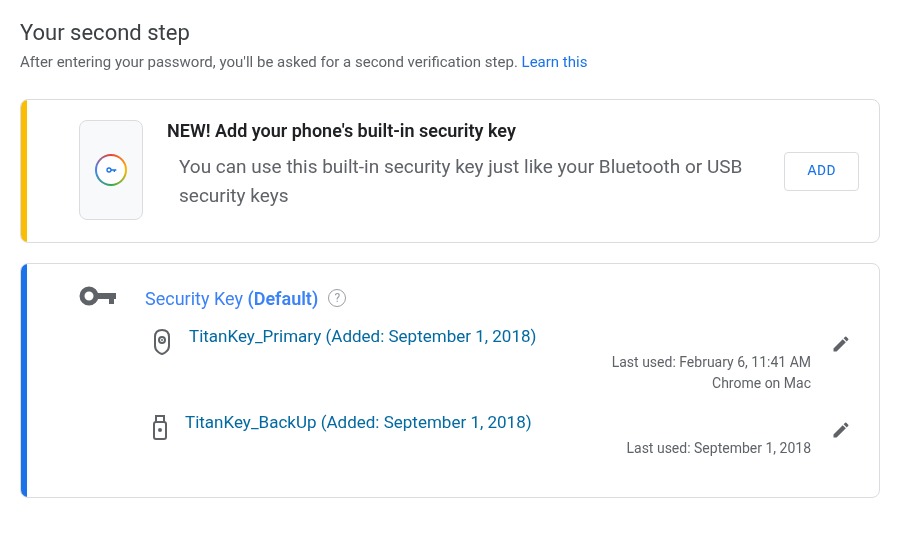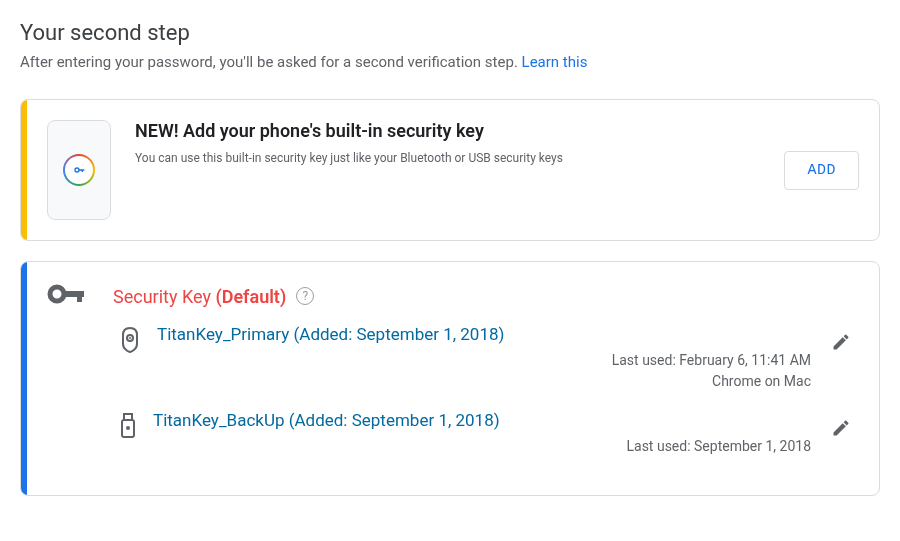--- a/index.html
+++ b/index.html
@@ -27,20 +27,21 @@
       text-decoration: none;
       cursor: pointer;
     }
     .card {
       border: 1px solid #dadce0;
       border-radius: 8px;
       margin-bottom: 20px;
       position: relative;
       overflow: hidden;
       background: #fff;
+      padding-left: 32px;
     }
     .card-accent {
       position: absolute;
       left: 0; top: 0; bottom: 0;
       width: 6px;
     }
     .accent-orange { background: #fbbc04; }
     .accent-blue { background: #1a73e8; }
     .card-body {
       display: flex;
@@ -70,23 +71,23 @@
       position: relative;
     }
     .card-text { flex: 1; }
     .card-title {
       font-size: 18px;
       font-weight: 600;
       color: #202124;
       margin: 0 0 8px 0;
     }
     .card-desc {
-      font-size: 12px;
-      color: #5f6368;
-      margin: 0;
+      font-size: 19px;
+      color: #5f6368;
+      margin: 12px;
       line-height: 1.5;
     }
     .add-button {
       border: 1px solid #dadce0;
       border-radius: 4px;
       background: #fff;
       color: #1a73e8;
       font-size: 15px;
       font-weight: 500;
       letter-spacing: 0.5px;
@@ -103,21 +104,21 @@
       display: flex;
       align-items: center;
       margin-bottom: 14px;
     }
     .sec-key-icon {
       color: #5f6368;
       margin-right: 24px;
     }
     .sec-title {
       font-size: 18px;
-      color: #ef4444;
+      color: #3b82f6;
       font-weight: 400;
     }
     .sec-title .default {
       font-weight: 600;
     }
     .help-icon {
       display: inline-flex;
       align-items:center; justify-content:center;
       width: 18px; height: 18px;
       border: 1.5px solid #9aa0a6;

